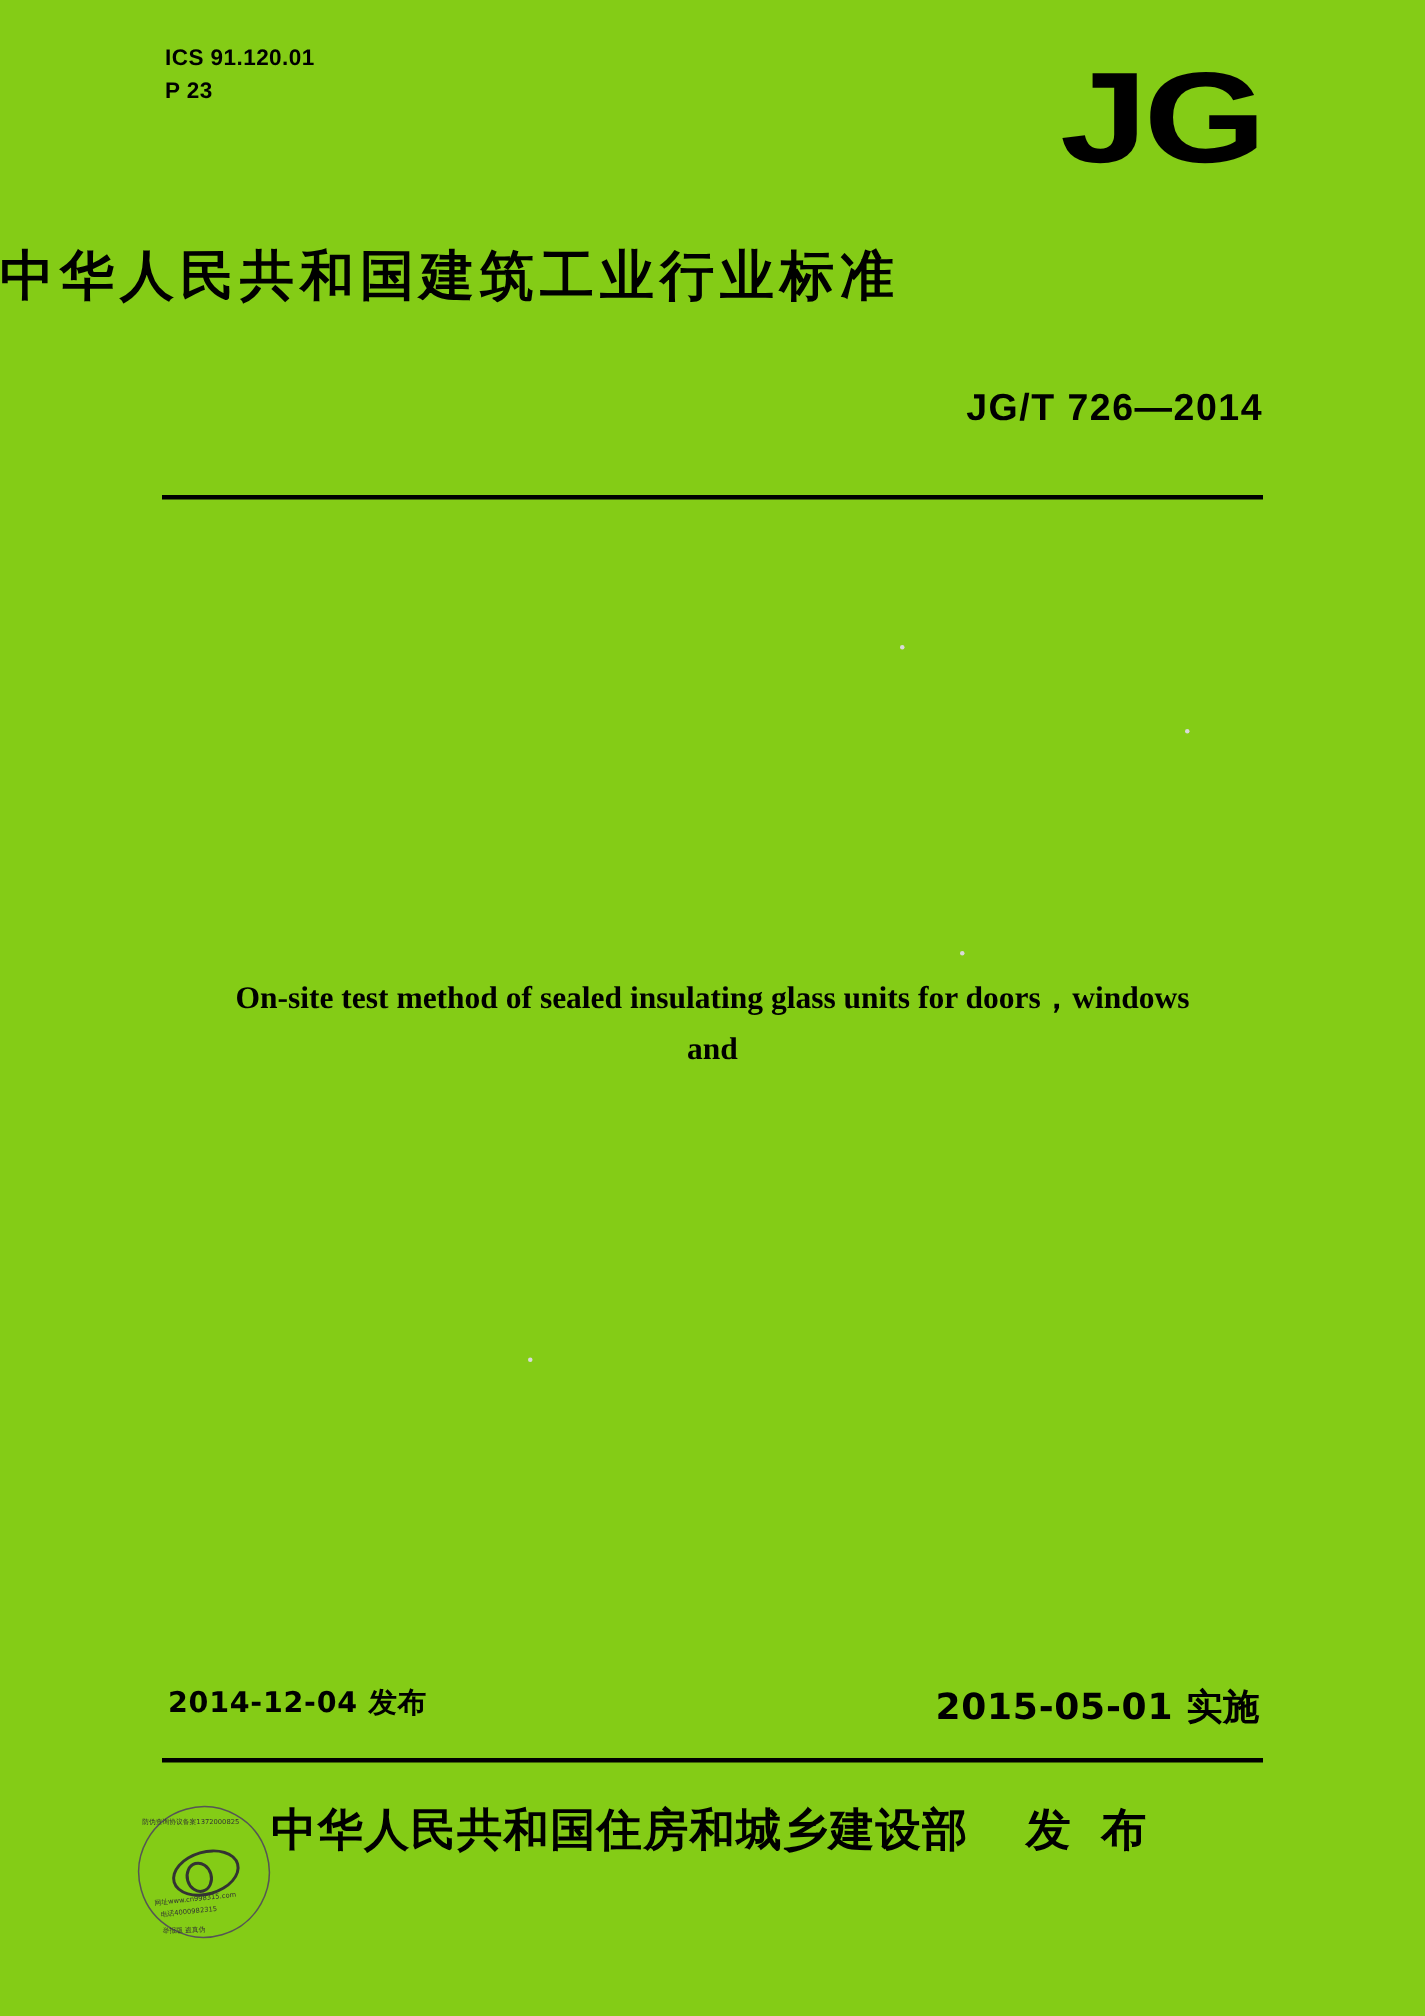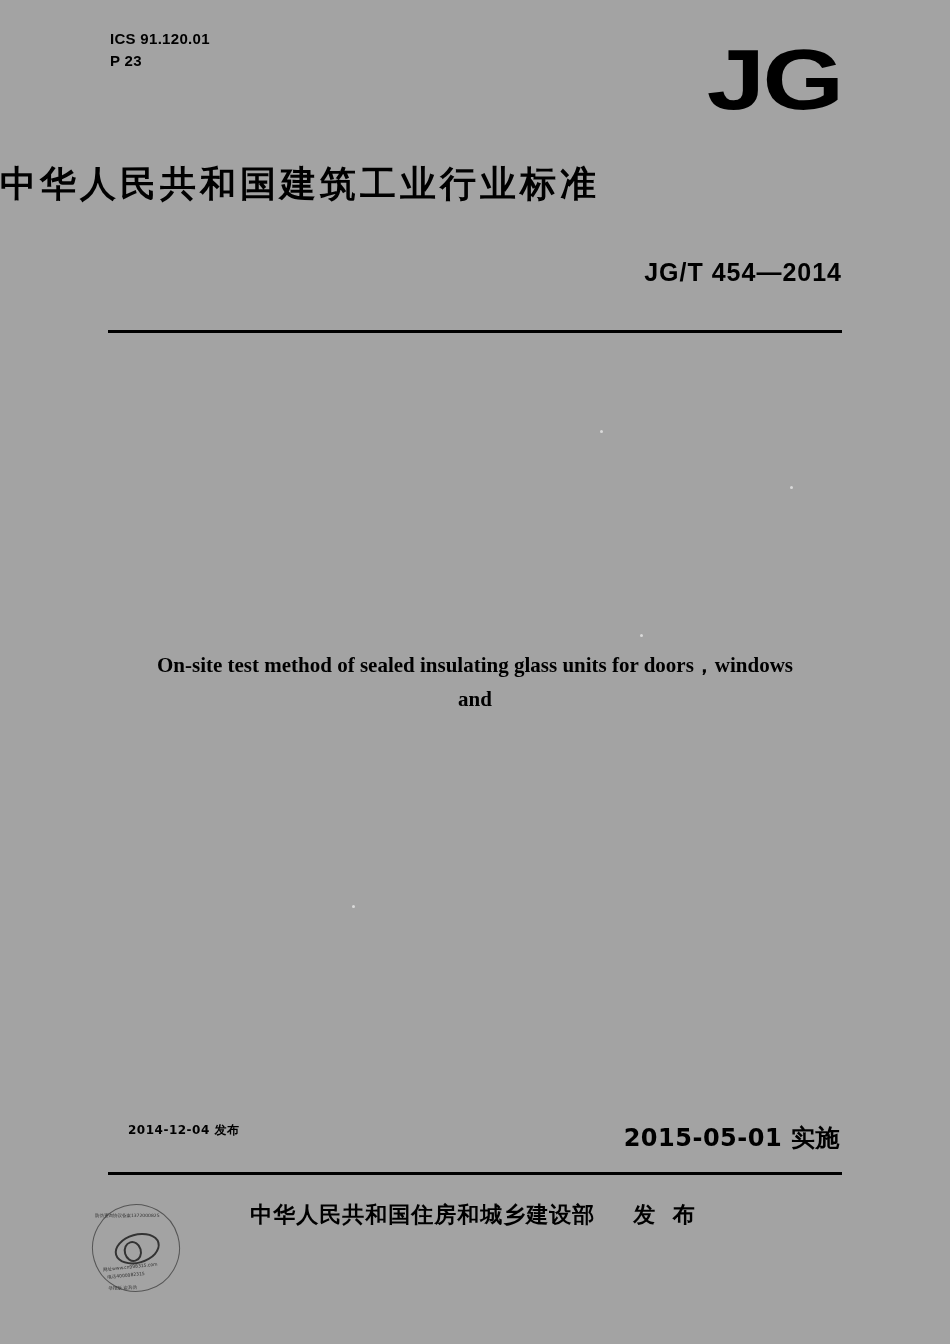--- a/index.html
+++ b/index.html
@@ -9,21 +9,21 @@
   }
   body {
     font-family: "Liberation Sans", sans-serif;
     color: #000000;
   }
   .page {
     position: relative;
     width: 950px;
     height: 1344px;
     margin: 0 auto;
-    background: #a3a3a3;
+    background: #84cc16;
     overflow: hidden;
   }
 
   
   .ics-block {
     position: absolute;
     left: 110px;
     top: 28px;
     font-family: "Liberation Sans", sans-serif;
     font-weight: bold;
@@ -113,44 +113,43 @@
     line-height: 34px;
   }
 
   
   .date-issue {
     position: absolute;
     left: 112px;
     top: 1122px;
     font-family: "DejaVu Sans", sans-serif;
     font-weight: bold;
-    font-size: 12px;
+    font-size: 19px;
     letter-spacing: 0.5px;
-    margin-left: 16px;
   }
   .date-effective {
     position: absolute;
     right: 110px;
     top: 1122px;
     font-family: "DejaVu Sans", sans-serif;
     font-weight: bold;
     font-size: 24px;
     letter-spacing: 0.5px;
   }
 
   
   .publisher {
     position: absolute;
     left: 0;
     right: 0;
     top: 1200px;
     text-align: center;
     font-family: "DejaVu Sans", sans-serif;
     font-weight: bold;
-    font-size: 22px;
+    font-size: 30px;
     letter-spacing: 1px;
   }
   .publisher .pub-word {
     margin-left: 38px;
     letter-spacing: 5px;
   }
 
   
   .seal {
     position: absolute;
@@ -215,21 +214,21 @@
 
   <div class="ics-block">
     <div>ICS 91.120.01</div>
     <div>P 23</div>
   </div>
 
   <div class="jg-logo">JG</div>
 
   <div class="std-org">中华人民共和国建筑工业行业标准</div>
 
-  <div class="std-number">JG/T 454—2014</div>
+  <div class="std-number">JG/T 726—2014</div>
 
   <div class="rule-top"></div>
   <div class="rule-bottom"></div>
 
 
   <div class="title-en">
     <div>On-site test method of sealed insulating glass units for doors，windows and</div>
   </div>
 
   <div class="date-issue">2014-12-04 发布</div>

